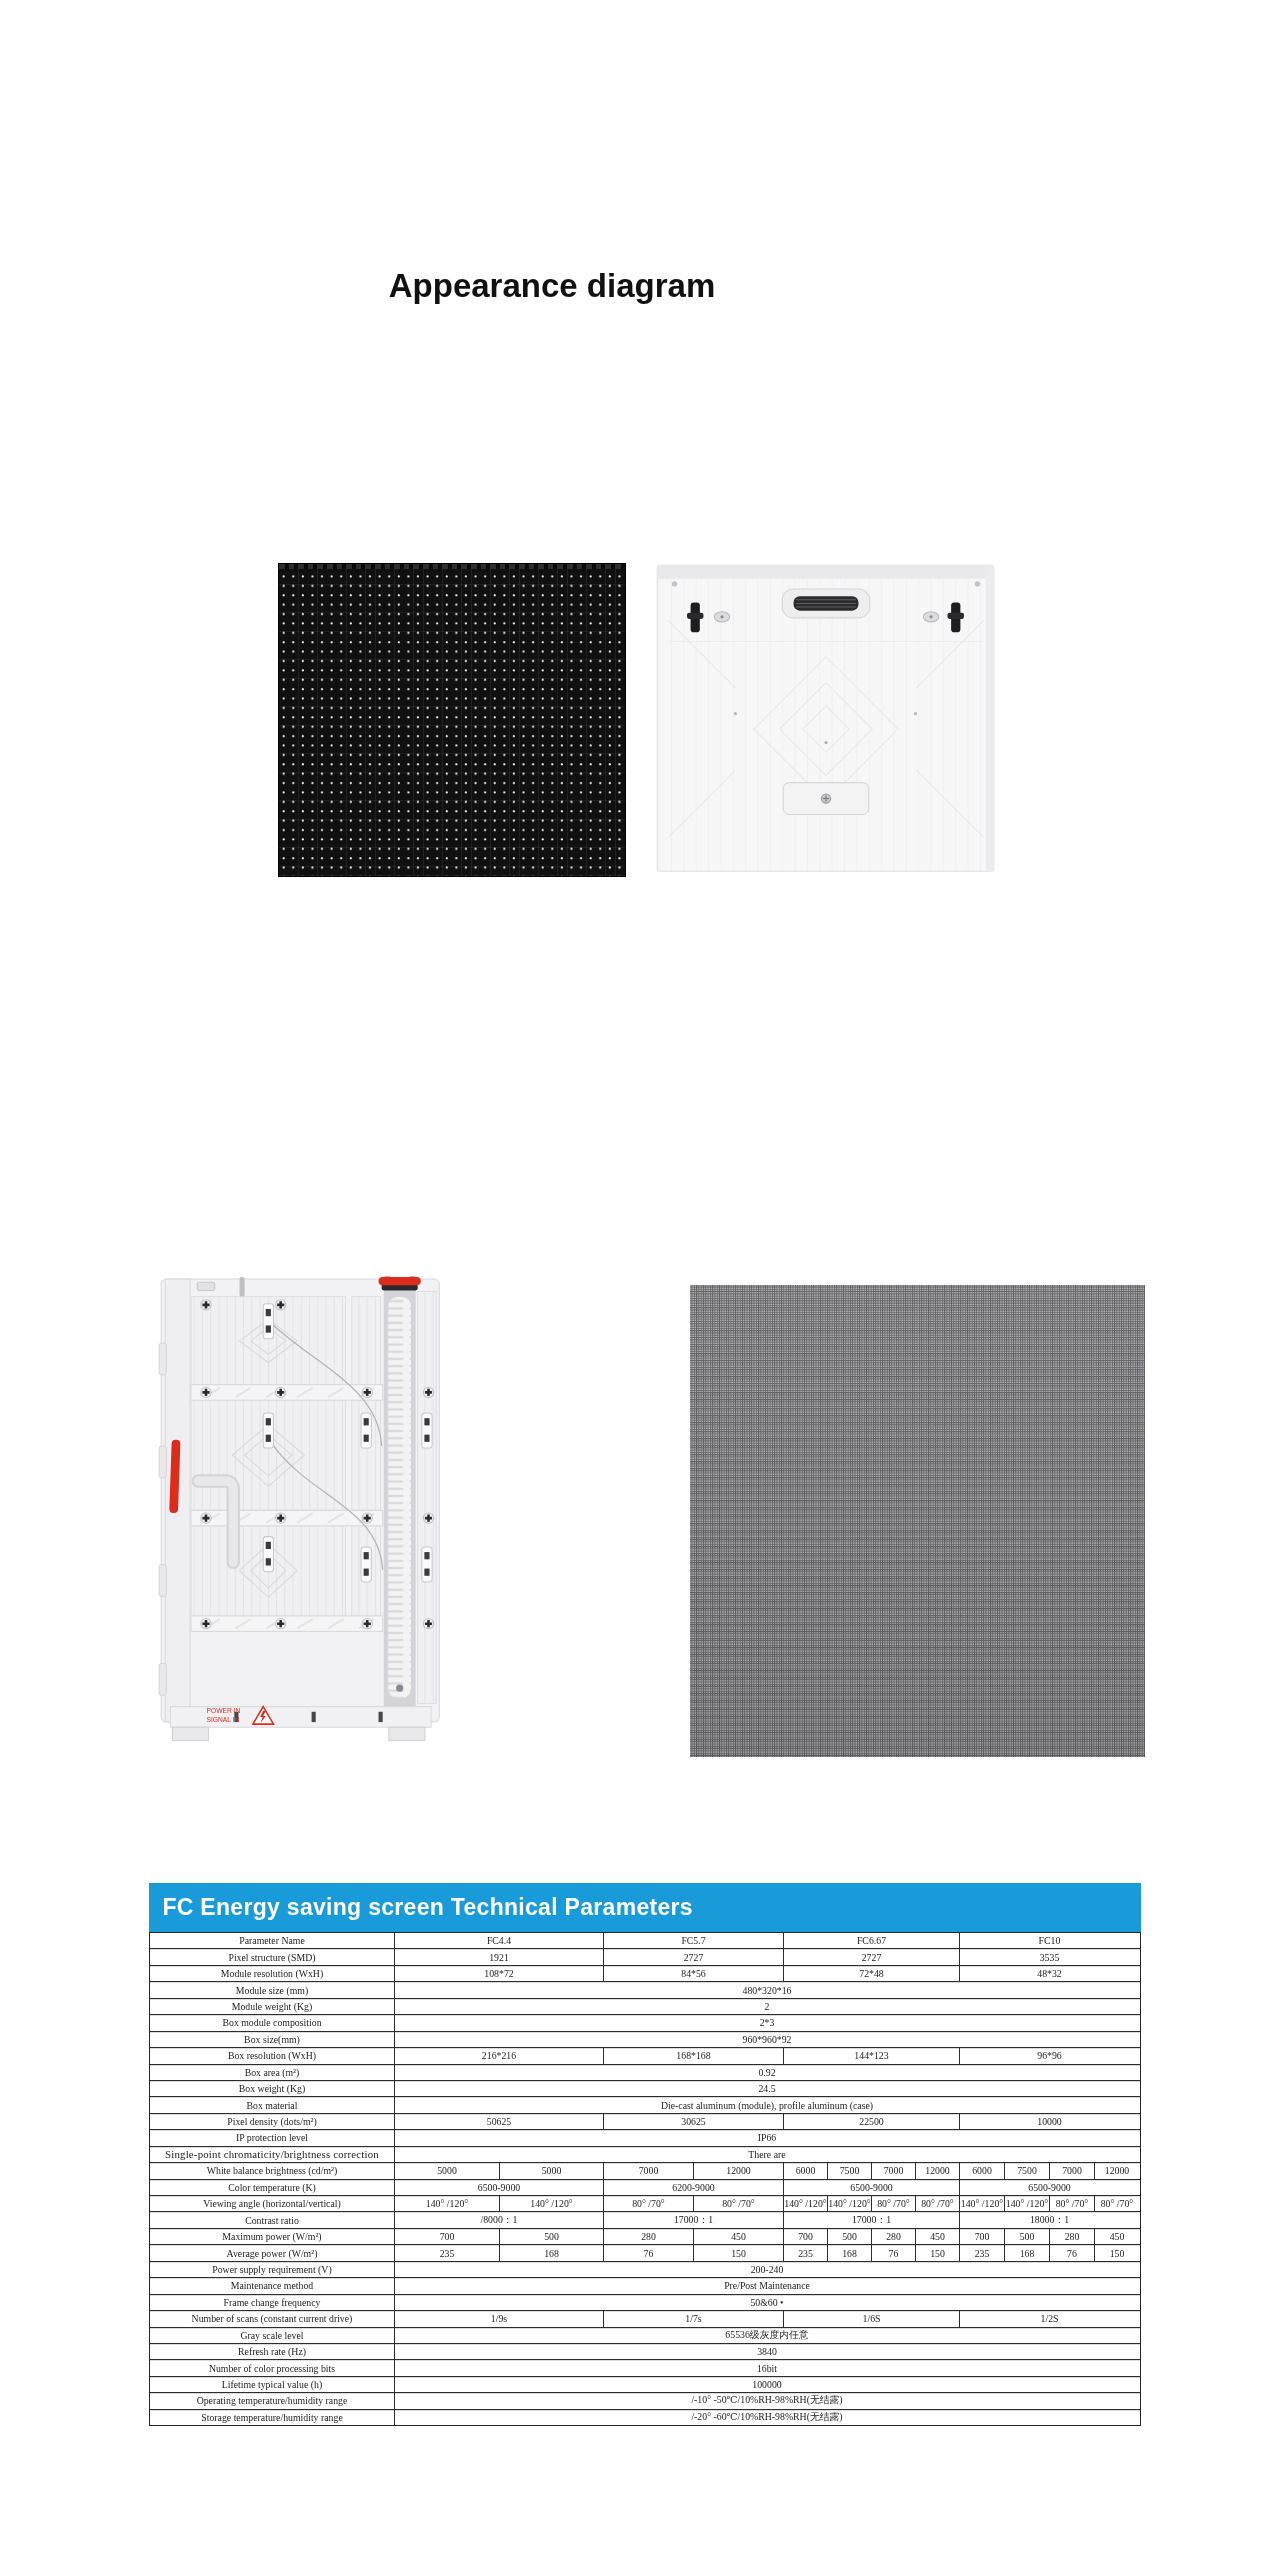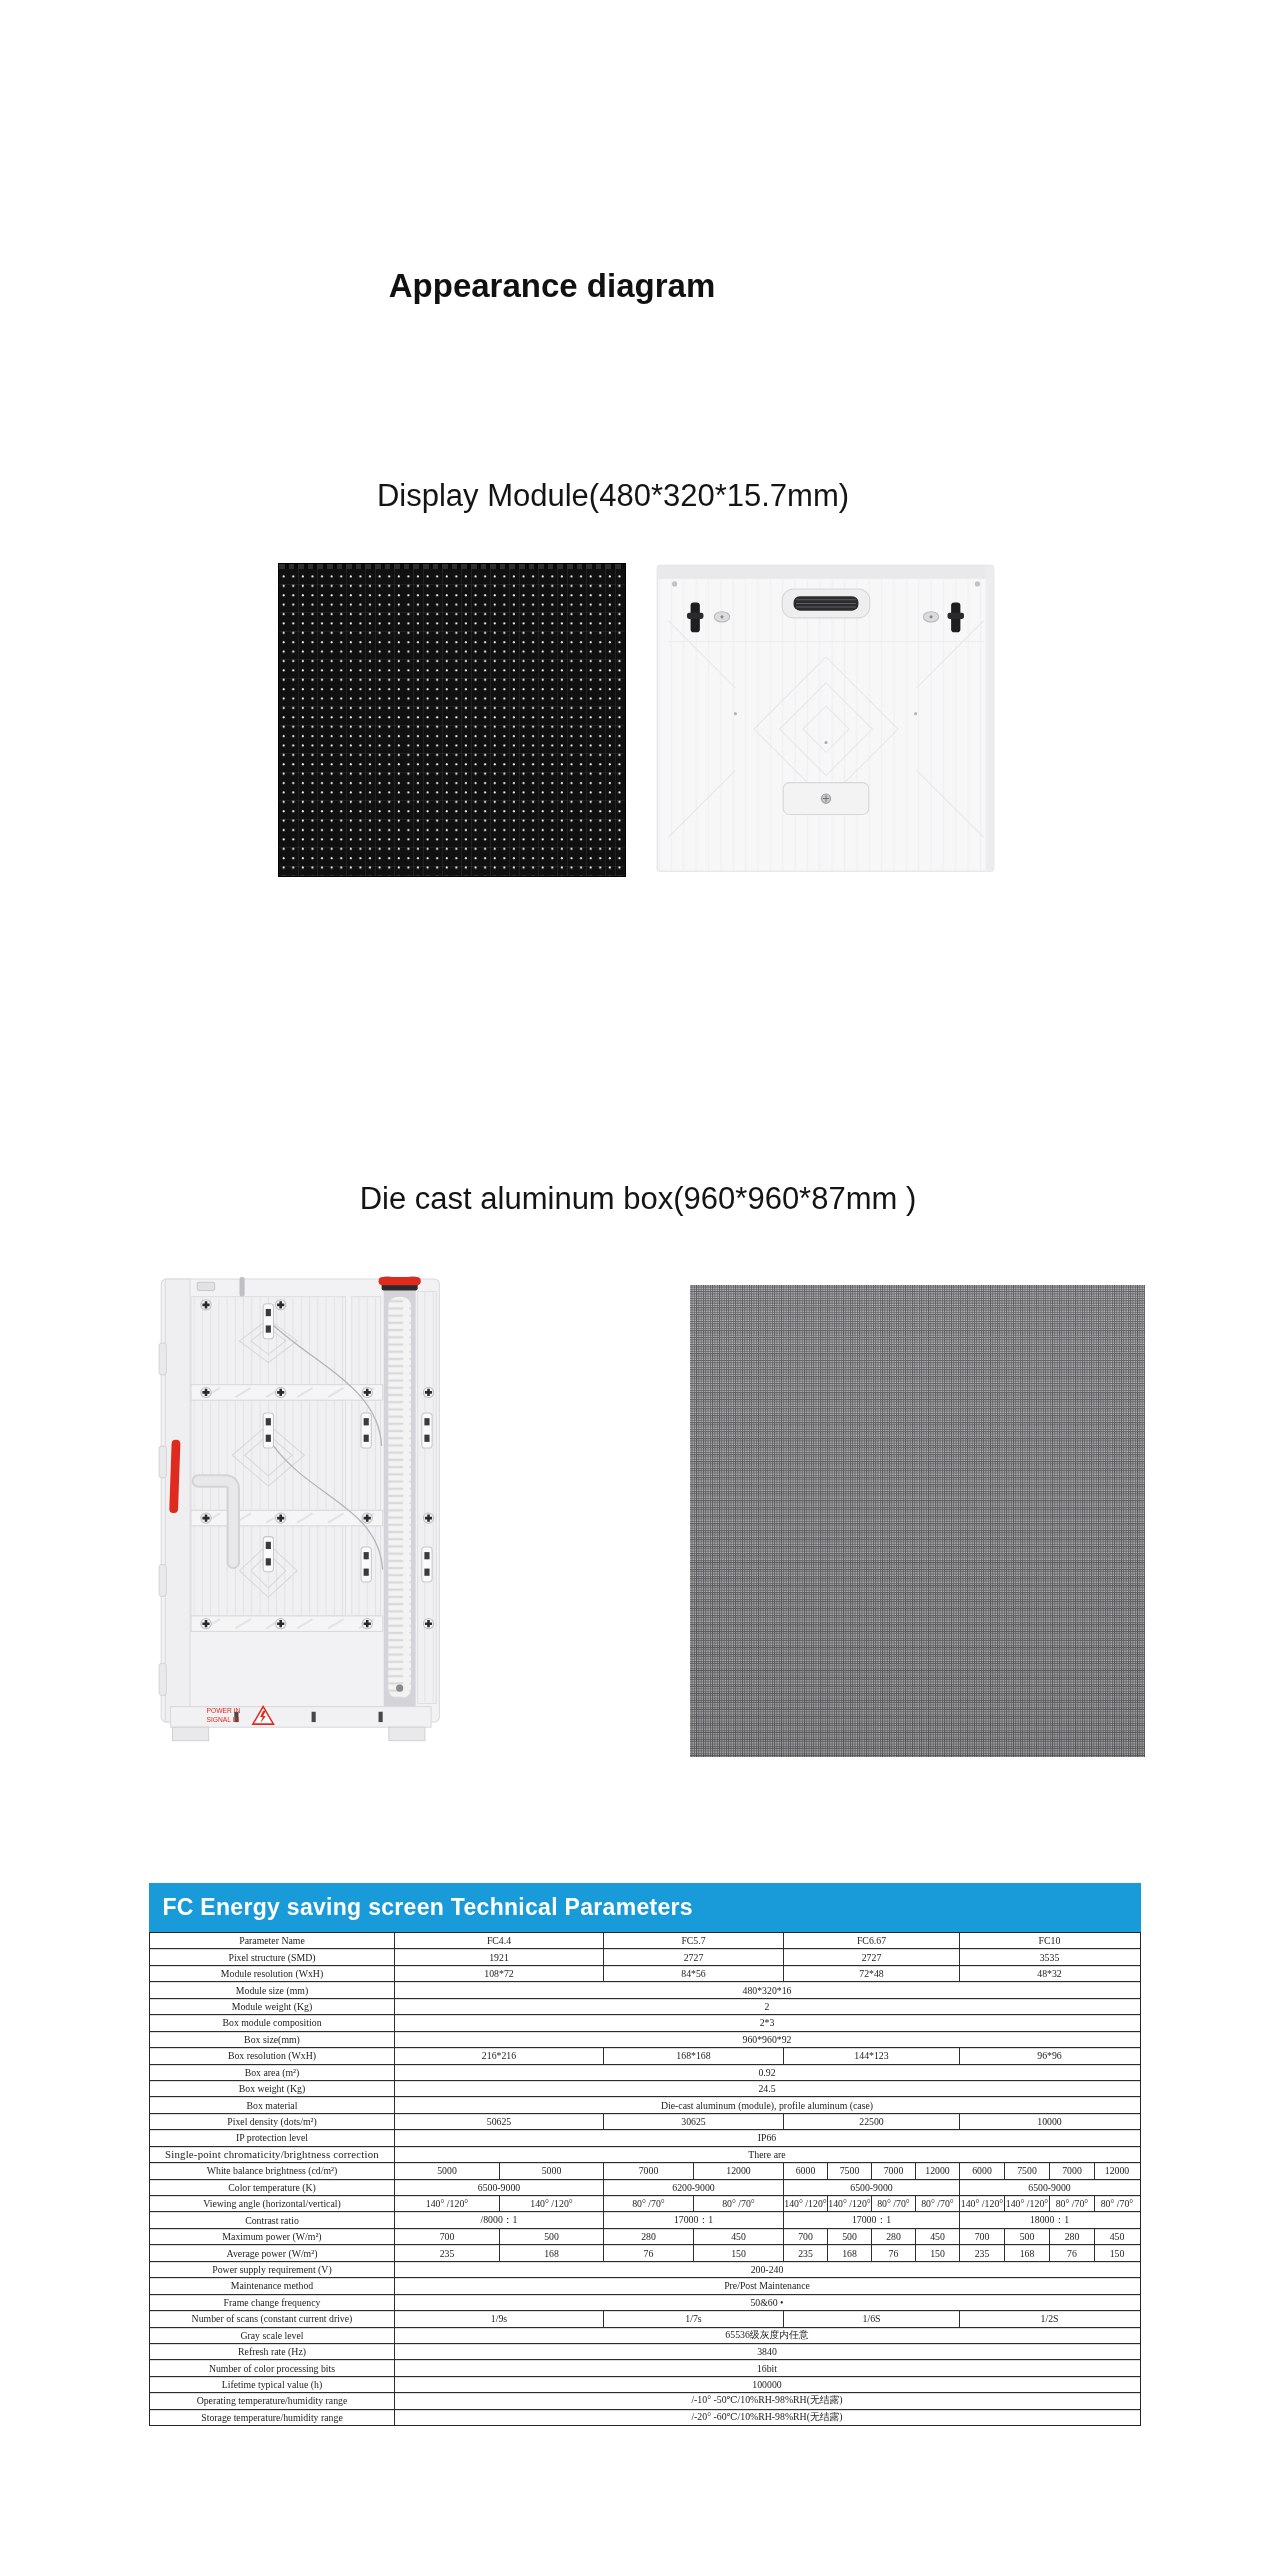--- a/index.html
+++ b/index.html
@@ -59,21 +59,20 @@
 
   svg text{font-family:"Liberation Sans","DejaVu Sans",sans-serif;}
 </style>
 </head>
 <body>
 
 <div class="page">
 
   <div class="main-title">Appearance diagram</div>
 
-  <div class="caption c1">Display Module(480*320*15.7mm)</div>
 
   <div class="led-front"></div>
 
   <svg class="img-abs" style="left:653px;top:559px;" width="346" height="317" viewBox="0 0 672 615">
     <defs>
       <pattern id="wstripe" width="24" height="12" patternUnits="userSpaceOnUse">
         <rect width="24" height="12" fill="#f7f7f8"></rect>
         <path d="M12 0 V12" stroke="#f0f0f2" stroke-width="2"></path>
       </pattern>
     </defs>
@@ -114,21 +113,20 @@
     </g>
     <g fill="#c2c2c5">
       <circle cx="42" cy="48" r="5"></circle>
         <circle cx="630" cy="48" r="5"></circle>
       <circle cx="336" cy="356" r="3" fill="#aaaaad"></circle>
       <circle cx="160" cy="300" r="3" fill="#b5b5b8"></circle>
         <circle cx="510" cy="300" r="3" fill="#b5b5b8"></circle>
     </g>
   </svg>
 
-  <div class="caption c2">Die cast aluminum box(960*960*87mm )</div>
 
   <svg class="img-abs" style="left:157px;top:1276px;" width="286" height="478" viewBox="0 0 555 928">
     <defs>
       <pattern id="vstripe" width="16" height="10" patternUnits="userSpaceOnUse">
         <rect width="16" height="10" fill="#f0f0f2"></rect>
         <path d="M8 0 V10" stroke="#e3e3e6" stroke-width="2"></path>
       </pattern>
       <pattern id="ladder" width="44" height="14" patternUnits="userSpaceOnUse">
         <rect width="44" height="14" fill="#f3f3f4"></rect>
         <rect x="6" y="5" width="32" height="4" rx="2" fill="#d9d9dc"></rect>

